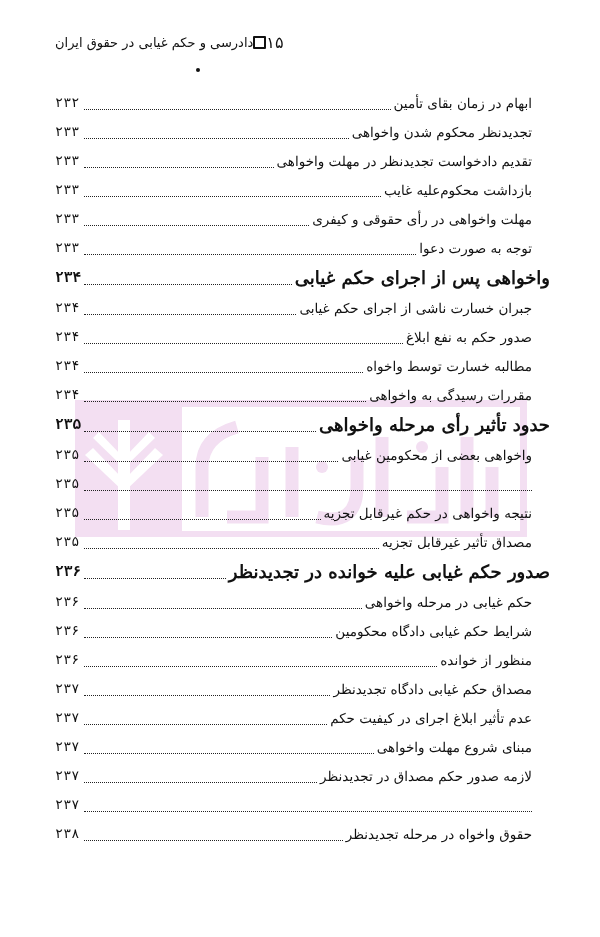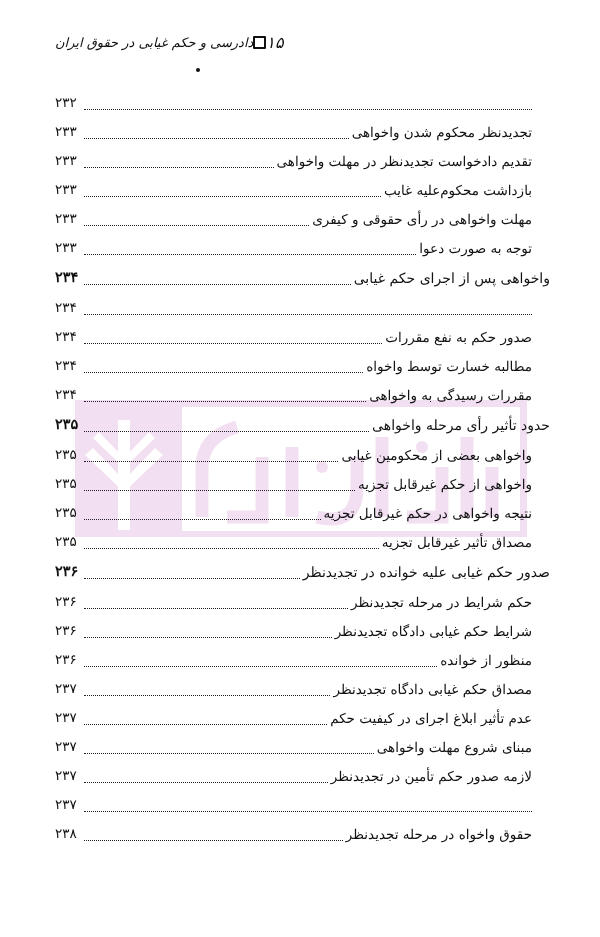--- a/index.html
+++ b/index.html
@@ -21,21 +21,20 @@
       left: 55px;
       direction: rtl;
       font-size: 13px;
       display: flex;
       align-items: center;
       gap: 0;
       white-space: nowrap;
       font-family: "DejaVu Sans", sans-serif;
       flex-direction: row-reverse;
       justify-content: flex-end;
-      font-style: italic;
     }
     .running-header .page-num { font-size: 16px; }
     .running-header .box-icon {
       display: inline-block;
       width: 9px;
       height: 9px;
       border: 2px solid #111;
       border-radius: 1px;
       box-sizing: content-box;
     }
@@ -85,38 +84,38 @@
       position: relative;
     }
     .toc-row.sub { padding-right: 18px; }
     .toc-row.heading { height: 31px; }
     .toc-row .title {
       white-space: nowrap;
       font-size: 13.5px;
       padding-left: 3px;
     }
     .toc-row.heading .title {
-      font-size: 14px;
-      font-weight: normal;
+      font-size: 18px;
+      font-weight: bold;
     }
     .toc-row .leader {
       flex: 1;
       border-bottom: 1.5px dotted #222;
       margin-bottom: -6px;
       height: 0;
       align-self: center;
       margin-top: 8px;
       margin-left: 3px;
     }
     .toc-row .page {
       font-size: 13.5px;
       width: 26px;
       text-align: left;
       direction: ltr;
-      font-family: Liberation Serif, serif;
+      font-family: Liberation Mono, monospace;
     }
     .toc-row.heading .page {
       font-weight: bold;
       font-size: 14.5px;
     }
   </style>
 </head>
 <body>
 
 <div class="running-header">
@@ -150,20 +149,21 @@
       <g fill="#f3dff2">
         <circle cx="140" cy="60" r="6"></circle>
         <circle cx="240" cy="40" r="6"></circle>
       </g>
     </svg>
   </div>
 </div>
 
 <div class="toc">
   <div class="toc-row sub">
+      <span class="title">ابهام در زمان بقای تأمین</span>
       <span class="leader"></span>
       <span class="page">۲۳۲</span>
     </div>
   <div class="toc-row sub">
       <span class="title">تجدیدنظر محکوم شدن واخواهی</span>
       <span class="leader"></span>
       <span class="page">۲۳۳</span>
     </div>
   <div class="toc-row sub">
       <span class="title">تقدیم دادخواست تجدیدنظر در مهلت واخواهی</span>
@@ -184,25 +184,26 @@
       <span class="title">توجه به صورت دعوا</span>
       <span class="leader"></span>
       <span class="page">۲۳۳</span>
     </div>
   <div class="toc-row heading">
       <span class="title">واخواهی پس از اجرای حکم غیابی</span>
       <span class="leader"></span>
       <span class="page">۲۳۴</span>
     </div>
   <div class="toc-row sub">
-      <span class="leader"></span>
-      <span class="page">۲۳۴</span>
-    </div>
-  <div class="toc-row sub">
-      <span class="title">صدور حکم به نفع مقررات</span>
+      <span class="title">جبران خسارت ناشی از اجرای حکم غیابی</span>
+      <span class="leader"></span>
+      <span class="page">۲۳۴</span>
+    </div>
+  <div class="toc-row sub">
+      <span class="title">صدور حکم به نفع ابلاغ</span>
       <span class="leader"></span>
       <span class="page">۲۳۴</span>
     </div>
   <div class="toc-row sub">
       <span class="title">مطالبه خسارت توسط واخواه</span>
       <span class="leader"></span>
       <span class="page">۲۳۴</span>
     </div>
   <div class="toc-row sub">
       <span class="title">مقررات رسیدگی به واخواهی</span>
@@ -213,46 +214,45 @@
       <span class="title">حدود تأثیر رأی مرحله واخواهی</span>
       <span class="leader"></span>
       <span class="page">۲۳۵</span>
     </div>
   <div class="toc-row sub">
       <span class="title">واخواهی بعضی از محکومین غیابی</span>
       <span class="leader"></span>
       <span class="page">۲۳۵</span>
     </div>
   <div class="toc-row sub">
-      <span class="title">واخواهی از حکم غیرقابل تجزیه</span>
       <span class="leader"></span>
       <span class="page">۲۳۵</span>
     </div>
   <div class="toc-row sub">
       <span class="title">نتیجه واخواهی در حکم غیرقابل تجزیه</span>
       <span class="leader"></span>
       <span class="page">۲۳۵</span>
     </div>
   <div class="toc-row sub">
       <span class="title">مصداق تأثیر غیرقابل تجزیه</span>
       <span class="leader"></span>
       <span class="page">۲۳۵</span>
     </div>
   <div class="toc-row heading">
       <span class="title">صدور حکم غیابی علیه خوانده در تجدیدنظر</span>
       <span class="leader"></span>
       <span class="page">۲۳۶</span>
     </div>
   <div class="toc-row sub">
-      <span class="title">حکم شرایط در مرحله تجدیدنظر</span>
-      <span class="leader"></span>
-      <span class="page">۲۳۶</span>
-    </div>
-  <div class="toc-row sub">
-      <span class="title">شرایط حکم غیابی دادگاه تجدیدنظر</span>
+      <span class="title">حکم غیابی در مرحله واخواهی</span>
+      <span class="leader"></span>
+      <span class="page">۲۳۶</span>
+    </div>
+  <div class="toc-row sub">
+      <span class="title">شرایط حکم غیابی دادگاه محکومین</span>
       <span class="leader"></span>
       <span class="page">۲۳۶</span>
     </div>
   <div class="toc-row sub">
       <span class="title">منظور از خوانده</span>
       <span class="leader"></span>
       <span class="page">۲۳۶</span>
     </div>
   <div class="toc-row sub">
       <span class="title">مصداق حکم غیابی دادگاه تجدیدنظر</span>
@@ -263,21 +263,21 @@
       <span class="title">عدم تأثیر ابلاغ اجرای در کیفیت حکم</span>
       <span class="leader"></span>
       <span class="page">۲۳۷</span>
     </div>
   <div class="toc-row sub">
       <span class="title">مبنای شروع مهلت واخواهی</span>
       <span class="leader"></span>
       <span class="page">۲۳۷</span>
     </div>
   <div class="toc-row sub">
-      <span class="title">لازمه صدور حکم تأمین در تجدیدنظر</span>
+      <span class="title">لازمه صدور حکم مصداق در تجدیدنظر</span>
       <span class="leader"></span>
       <span class="page">۲۳۷</span>
     </div>
   <div class="toc-row sub">
       <span class="leader"></span>
       <span class="page">۲۳۷</span>
     </div>
   <div class="toc-row sub">
       <span class="title">حقوق واخواه در مرحله تجدیدنظر</span>
       <span class="leader"></span>

